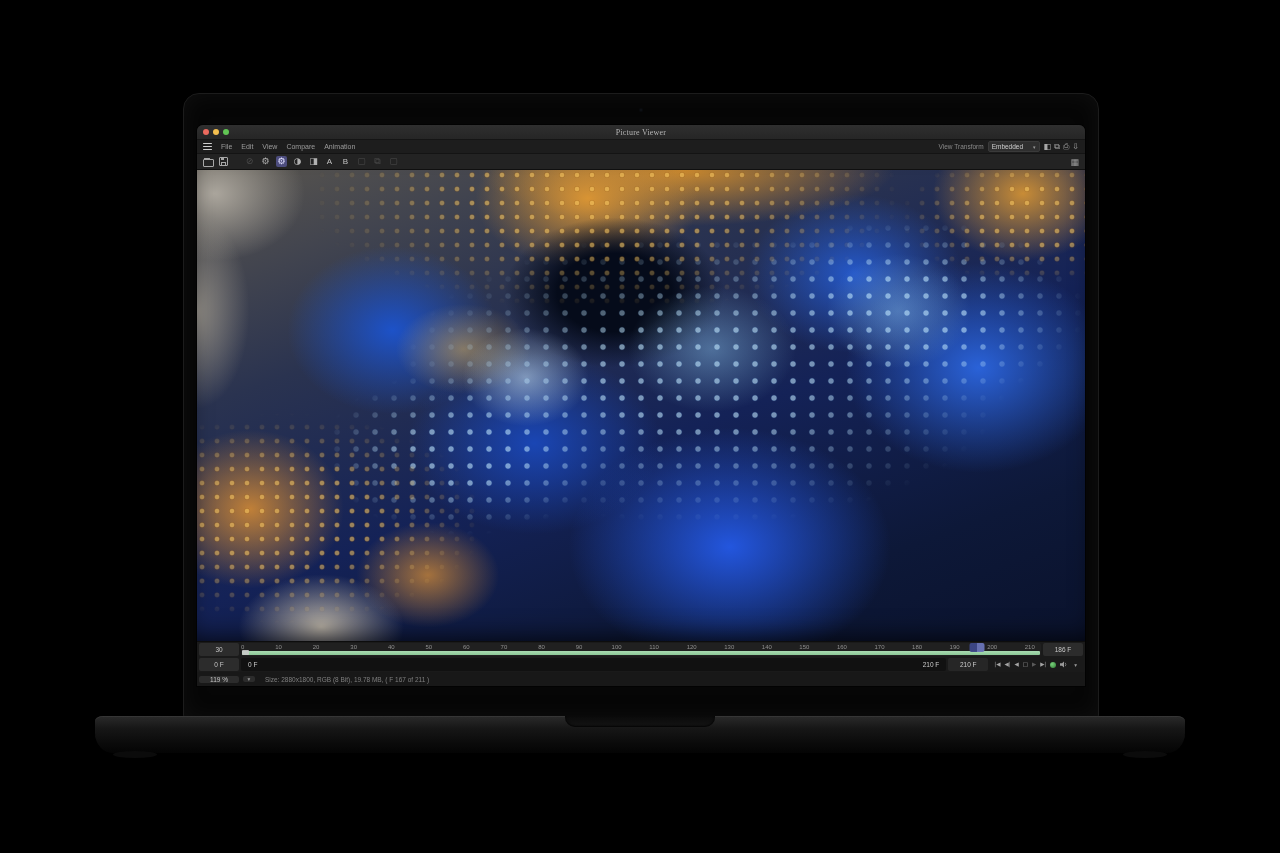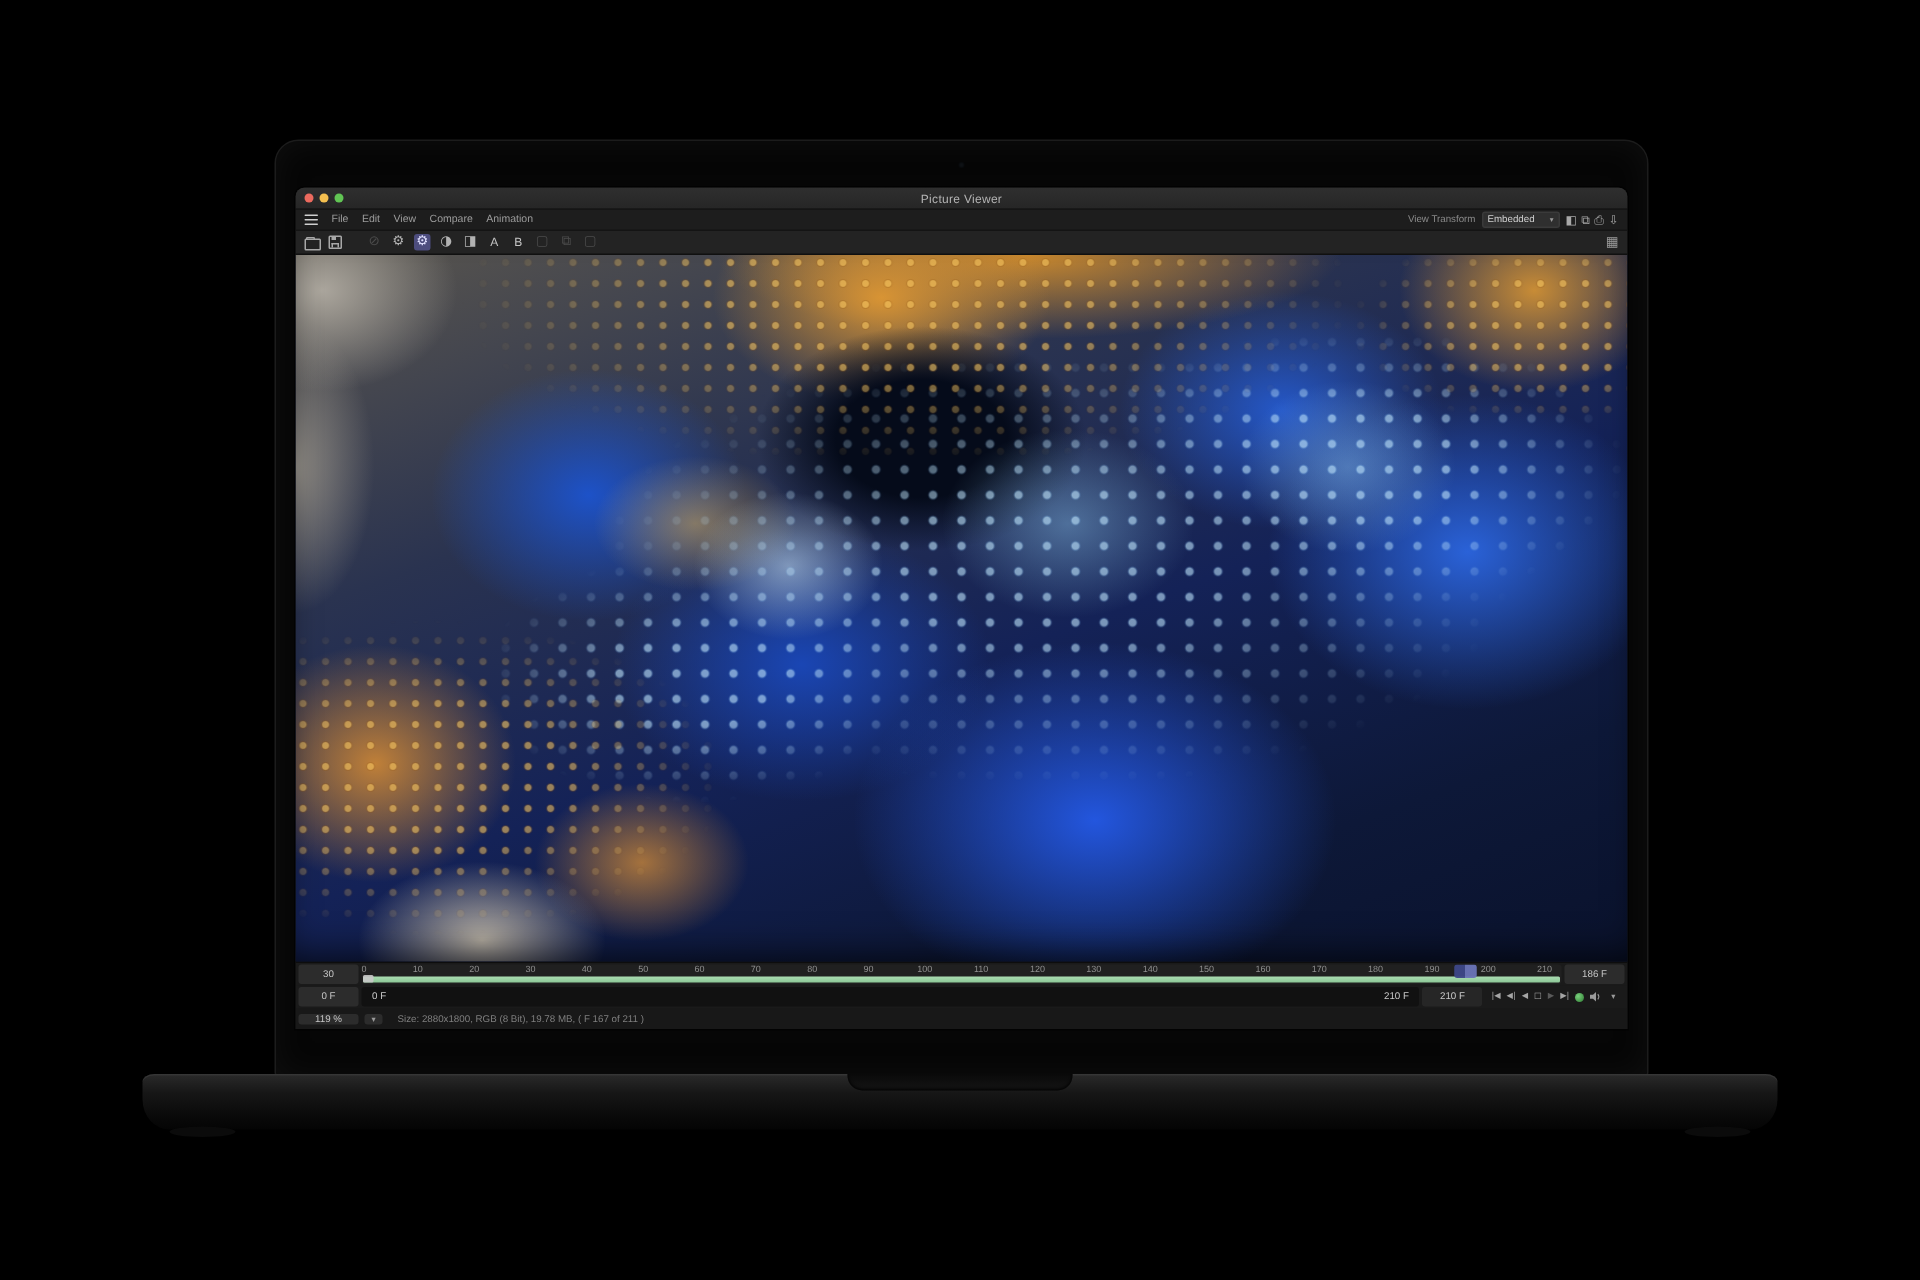--- a/index.html
+++ b/index.html
@@ -21,21 +21,21 @@
     box-shadow:0 -1px 2px rgba(0,0,0,.9) inset;}
   .foot{position:absolute;top:35px;width:44px;height:7px;border-radius:50%;background:#0b0b0b;}
   .foot.left{left:18px;} .foot.right{right:18px;}
 
   
   .window{position:absolute;left:13px;top:31px;width:888px;height:561px;background:#181818;
     border-radius:6px 6px 0 0;display:flex;flex-direction:column;overflow:hidden;
     box-shadow:0 0 0 1px rgba(0,0,0,.6);}
   .titlebar{height:14px;flex:0 0 14px;background:linear-gradient(#2f2f2f,#262626);
     position:relative;display:flex;align-items:center;justify-content:center;border-bottom:1px solid #151515;}
-  .titlebar .title{font-size:8px;color:#b4b4b4;letter-spacing:.2px;}
+  .titlebar .title{font-size:8px;color:#b4b4b4;letter-spacing:.2px;font-family:Liberation Serif, serif;}
   .traffic{position:absolute;left:6px;top:4px;display:flex;gap:4px;}
   .dot{width:6px;height:6px;border-radius:50%;}
   .dot.red{background:#ec6a5e;} .dot.yellow{background:#f4bf4f;} .dot.green{background:#61c554;}
 
   .menubar{height:13px;flex:0 0 13px;background:#1d1d1d;display:flex;align-items:center;
     padding:0 6px;gap:9px;font-size:7px;color:#9c9c9c;border-bottom:1px solid #141414;}
   .hamburger{width:9px;height:7px;display:flex;flex-direction:column;justify-content:space-between;}
   .hamburger i{display:block;height:1.4px;background:#cfcfcf;border-radius:1px;}
   .menu-item{cursor:default;}
   .menu-right{margin-left:auto;display:flex;align-items:center;gap:4px;}

